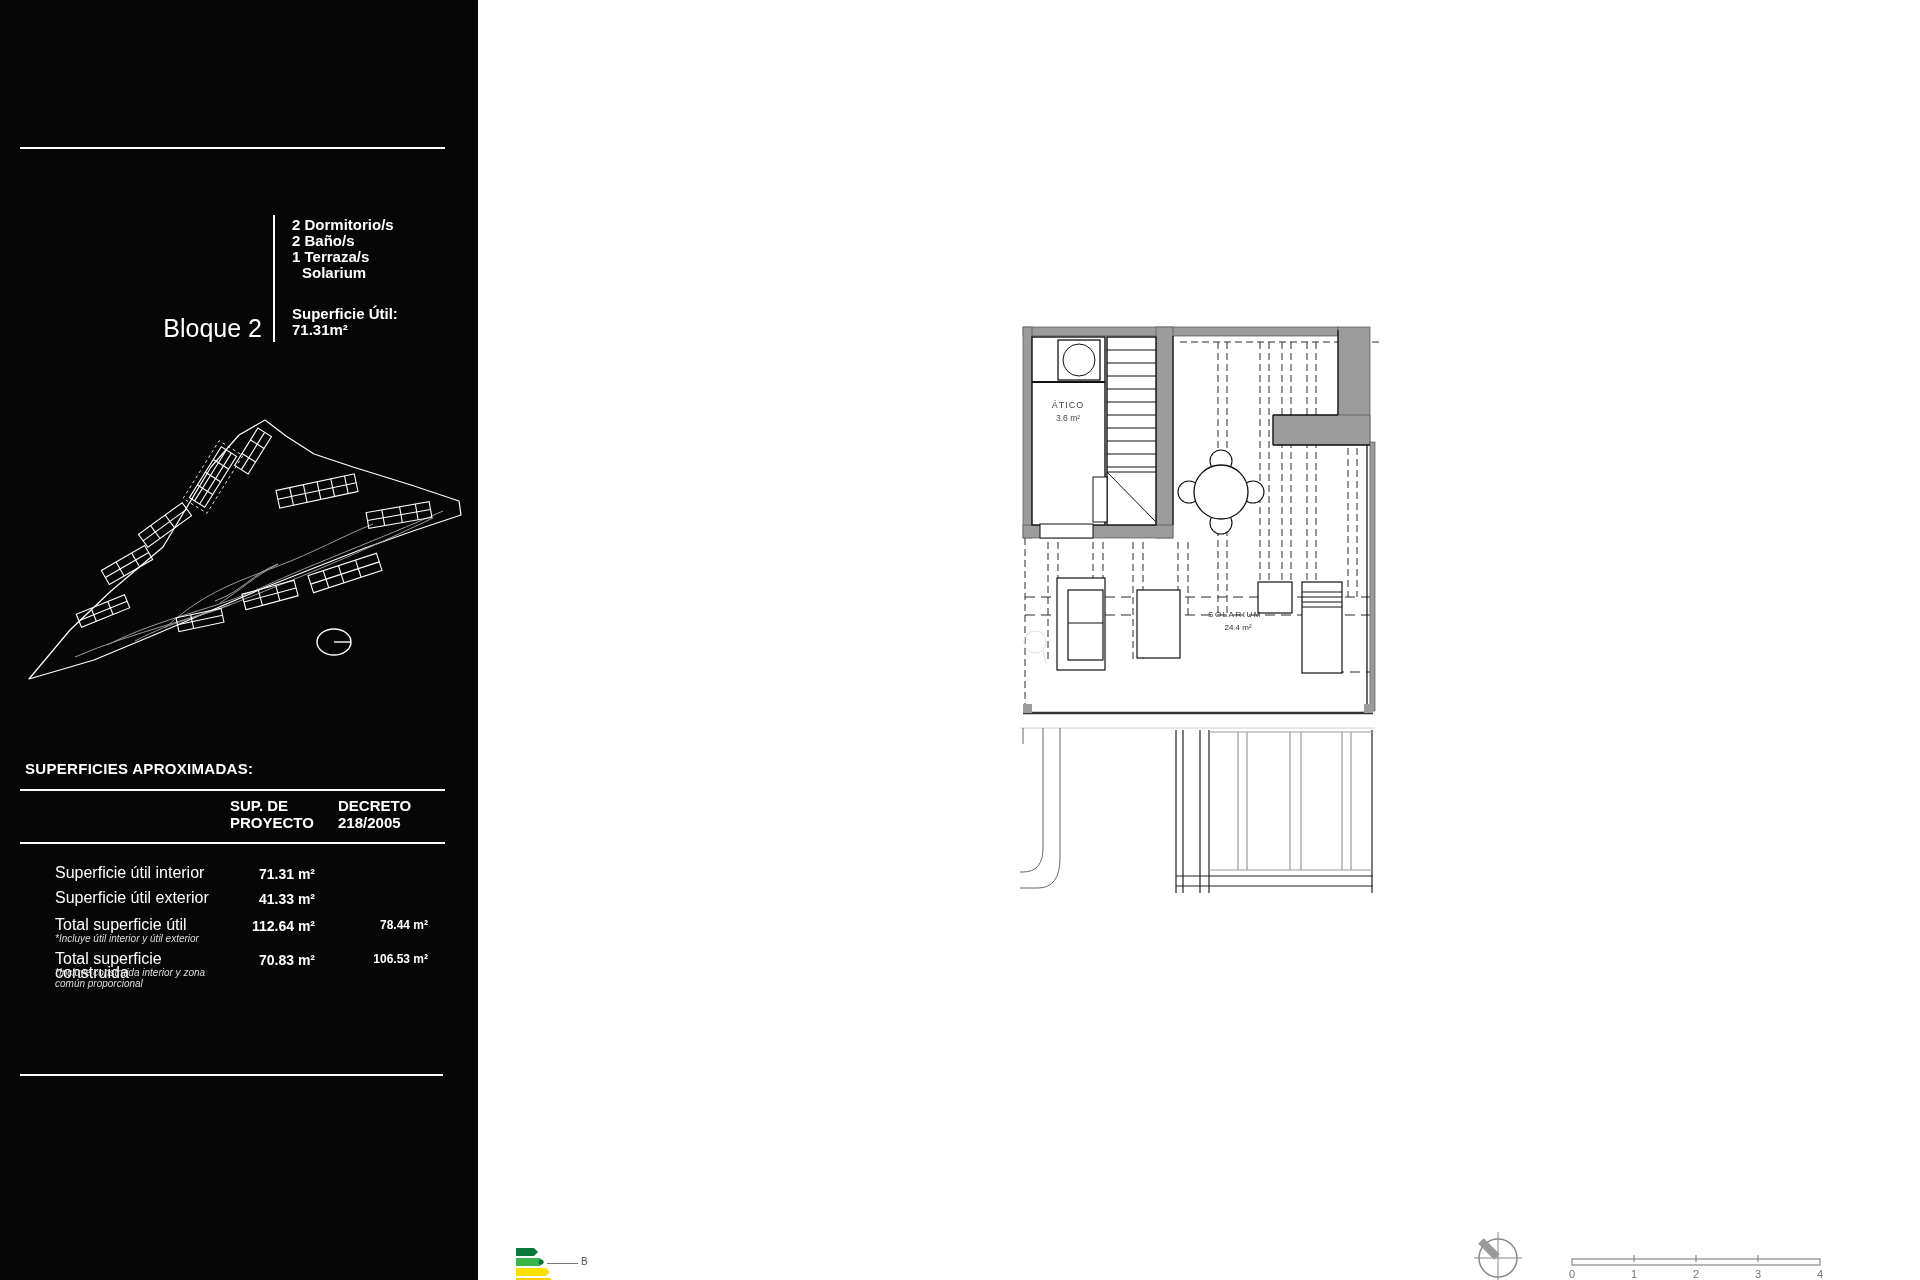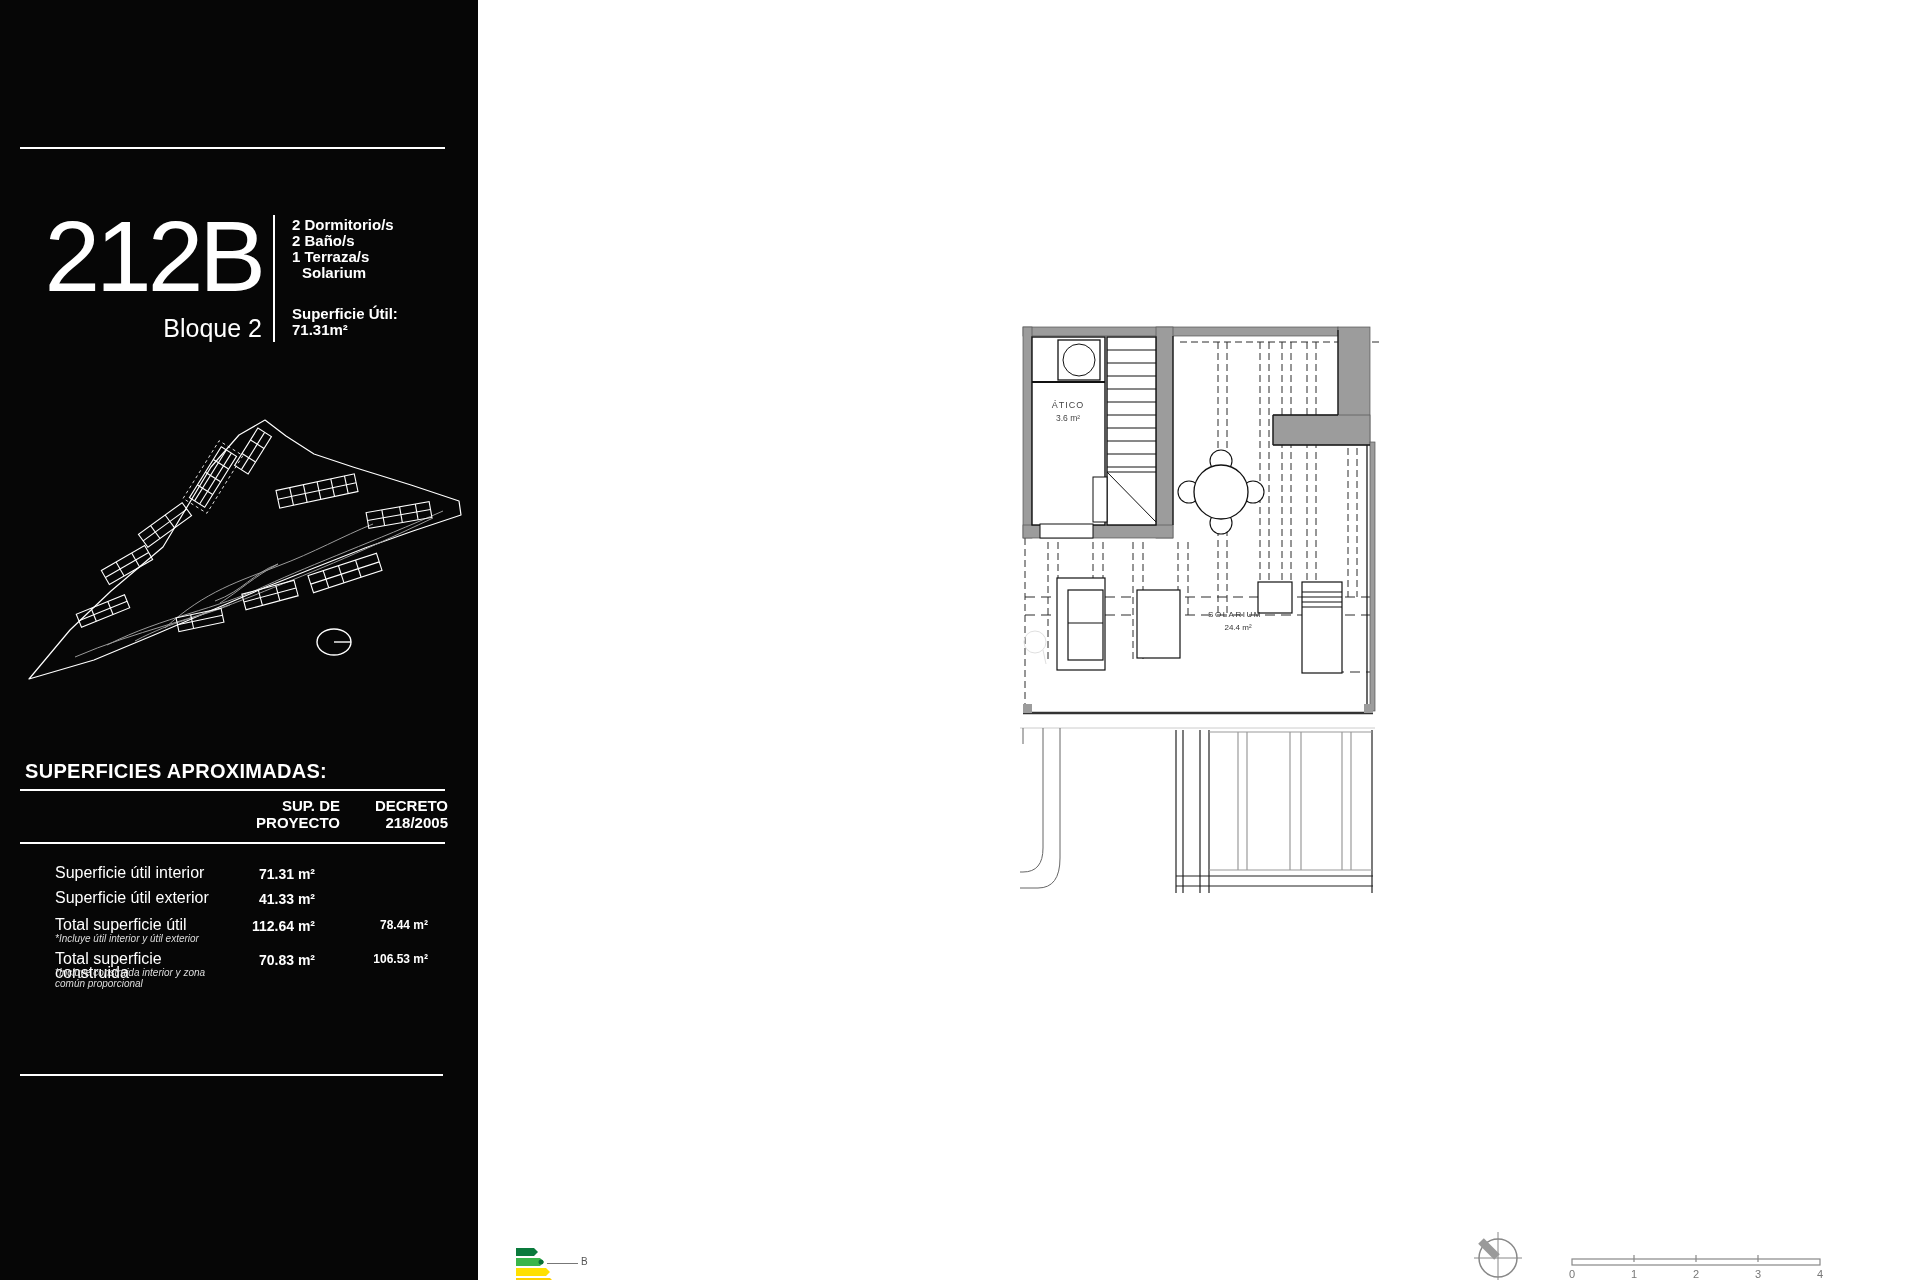--- a/index.html
+++ b/index.html
@@ -10,22 +10,22 @@
   .sidebar{position:absolute;left:0;top:0;width:478px;height:1280px;background:#060606;color:#fff}
   .rule{position:absolute;background:#fff;height:2px}
   .unit-code{position:absolute;left:18px;top:206px;width:244px;text-align:right;
              font-size:100px;font-weight:400;letter-spacing:-4px;line-height:100px}
   .block-label{position:absolute;left:18px;top:314px;width:244px;text-align:right;
                font-size:25px;font-weight:400}
   .v-divider{position:absolute;left:273px;top:215px;width:2px;height:127px;background:#fff}
   .features{position:absolute;left:292px;top:217px;font-size:15px;font-weight:600;line-height:16px}
   .features .indent{padding-left:10px}
   .sup-util{position:absolute;left:292px;top:306px;font-size:15px;font-weight:700;line-height:16px}
-  .section-title{position:absolute;left:25px;top:760px;font-size:20px;font-weight:700;letter-spacing:.3px}
-  .th{position:absolute;font-size:15px;font-weight:700;text-align:right;line-height:17px}
+  .section-title{position:absolute;left:25px;top:760px;font-size:15px;font-weight:700;letter-spacing:.3px}
+  .th{position:absolute;font-size:15px;font-weight:700;text-align:left;line-height:17px}
   .trow{position:absolute;left:0;width:478px}
   .trow .lbl{position:absolute;left:55px;width:175px;font-size:16px;font-weight:400;line-height:14px}
   .trow .note{position:absolute;left:55px;top:15px;width:168px;font-size:10px;font-style:italic;
               font-weight:400;color:#ddd;line-height:11px}
   .trow .note:empty{display:none}
   .trow .v1{position:absolute;left:200px;width:115px;text-align:right;font-size:14px;font-weight:600}
   .trow .v2{position:absolute;left:342px;width:86px;text-align:right;font-size:12px;font-weight:600}
   
   .disclaimer{position:absolute;left:637px;top:1246px;width:815px;font-size:10.8px;font-style:italic;
               color:#555;line-height:15px}
@@ -33,21 +33,20 @@
   .energy-b{position:absolute;left:581px;top:1256px;font-size:10px;color:#555}
   svg text{font-family:"Liberation Sans",sans-serif}
 </style>
 </head>
 <body>
 
 <div class="sidebar">
 
   <div class="rule" style="left:20px;top:147px;width:425px"></div>
 
-  <div class="unit-code">212B</div>
   <div class="block-label">Bloque 2</div>
   <div class="v-divider"></div>
 
   <div class="features">
     <div>2 Dormitorio/s</div>
     <div>2 Baño/s</div>
     <div>1 Terraza/s</div>
     <div class="indent">Solarium</div>
   </div>
 

